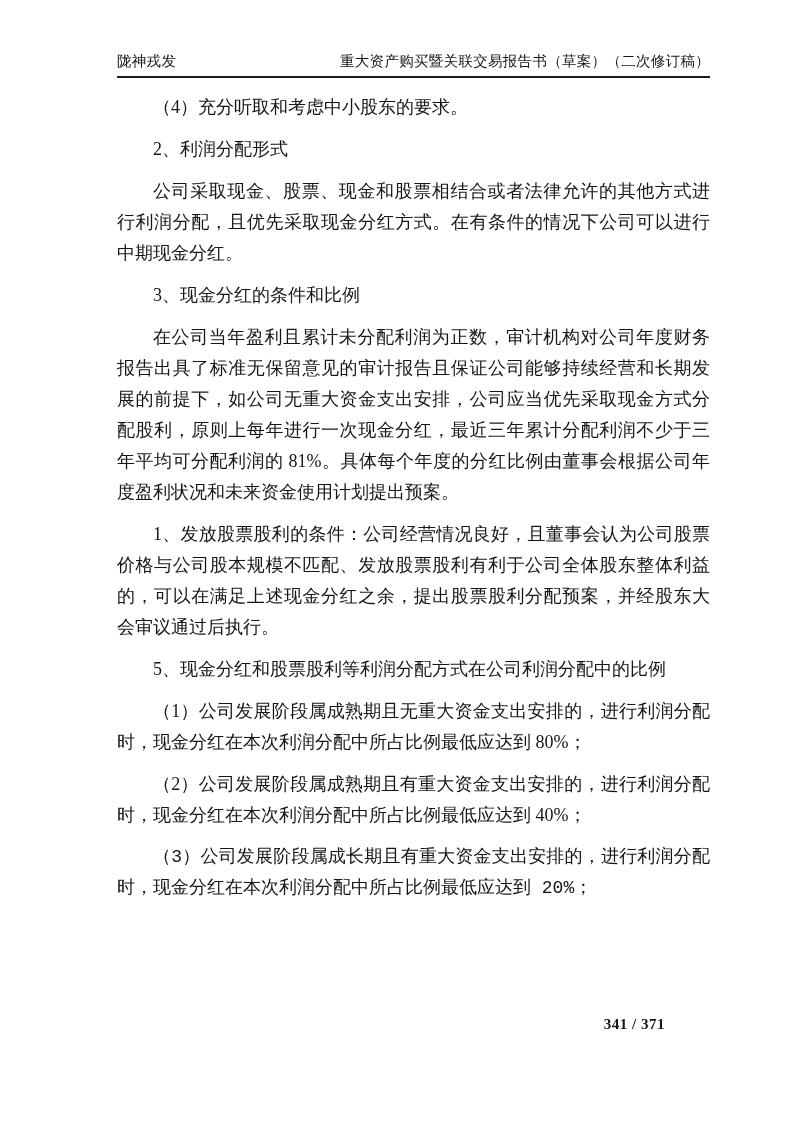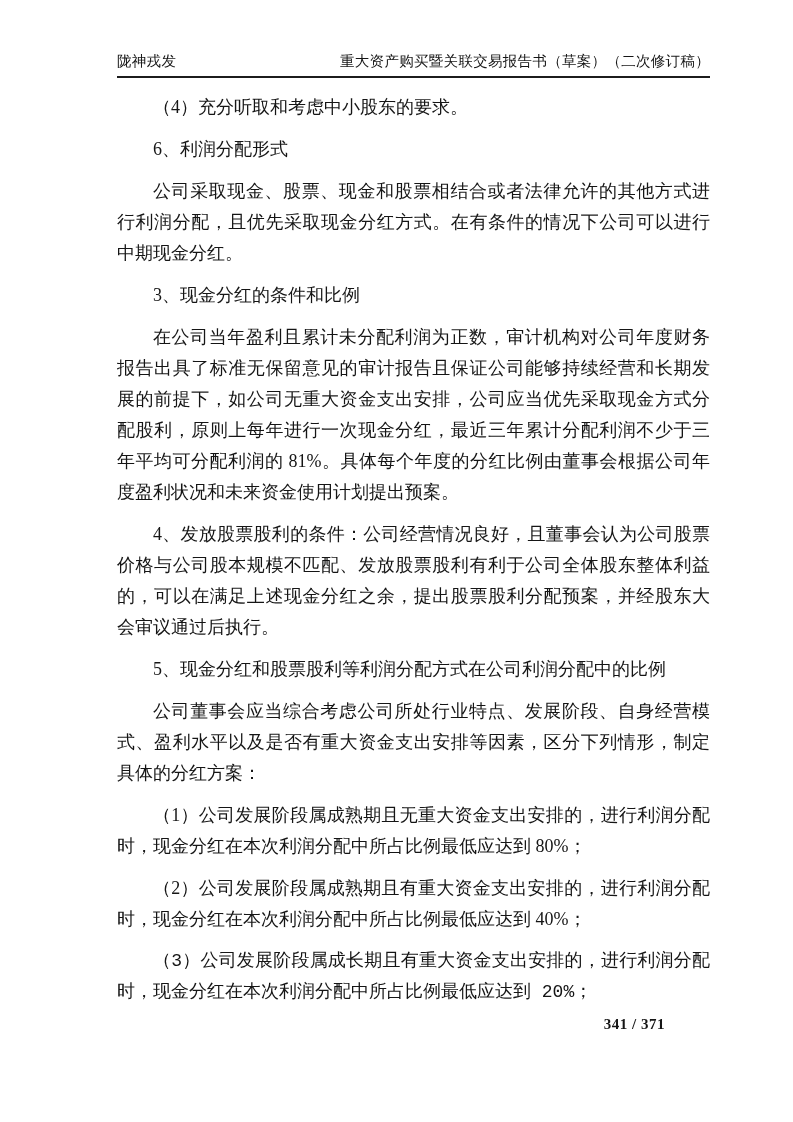--- a/index.html
+++ b/index.html
@@ -61,27 +61,26 @@
 
 <div class="page">
 
   <div class="header">
     <span class="header-left">陇神戎发</span>
     <span class="header-right">重大资产购买暨关联交易报告书（草案）（二次修订稿）</span>
   </div>
 
   <div class="content">
     <p>（4）充分听取和考虑中小股东的要求。</p>
-    <p>6、利润分配形式</p>
+    <p>2、利润分配形式</p>
     <p>公司采取现金、股票、现金和股票相结合或者法律允许的其他方式进行利润分配，且优先采取现金分红方式。在有条件的情况下公司可以进行中期现金分红。</p>
     <p>3、现金分红的条件和比例</p>
     <p>在公司当年盈利且累计未分配利润为正数，审计机构对公司年度财务报告出具了标准无保留意见的审计报告且保证公司能够持续经营和长期发展的前提下，如公司无重大资金支出安排，公司应当优先采取现金方式分配股利，原则上每年进行一次现金分红，最近三年累计分配利润不少于三年平均可分配利润的 81%。具体每个年度的分红比例由董事会根据公司年度盈利状况和未来资金使用计划提出预案。</p>
-    <p>4、发放股票股利的条件：公司经营情况良好，且董事会认为公司股票价格与公司股本规模不匹配、发放股票股利有利于公司全体股东整体利益的，可以在满足上述现金分红之余，提出股票股利分配预案，并经股东大会审议通过后执行。</p>
+    <p>1、发放股票股利的条件：公司经营情况良好，且董事会认为公司股票价格与公司股本规模不匹配、发放股票股利有利于公司全体股东整体利益的，可以在满足上述现金分红之余，提出股票股利分配预案，并经股东大会审议通过后执行。</p>
     <p>5、现金分红和股票股利等利润分配方式在公司利润分配中的比例</p>
-    <p>公司董事会应当综合考虑公司所处行业特点、发展阶段、自身经营模式、盈利水平以及是否有重大资金支出安排等因素，区分下列情形，制定具体的分红方案：</p>
     <p>（1）公司发展阶段属成熟期且无重大资金支出安排的，进行利润分配时，现金分红在本次利润分配中所占比例最低应达到 80%；</p>
     <p>（2）公司发展阶段属成熟期且有重大资金支出安排的，进行利润分配时，现金分红在本次利润分配中所占比例最低应达到 40%；</p>
     <p>（3）公司发展阶段属成长期且有重大资金支出安排的，进行利润分配时，现金分红在本次利润分配中所占比例最低应达到 20%；</p>
   </div>
 
   <div class="footer">
     <span>341 / 371</span>
   </div>
 
 </div>

